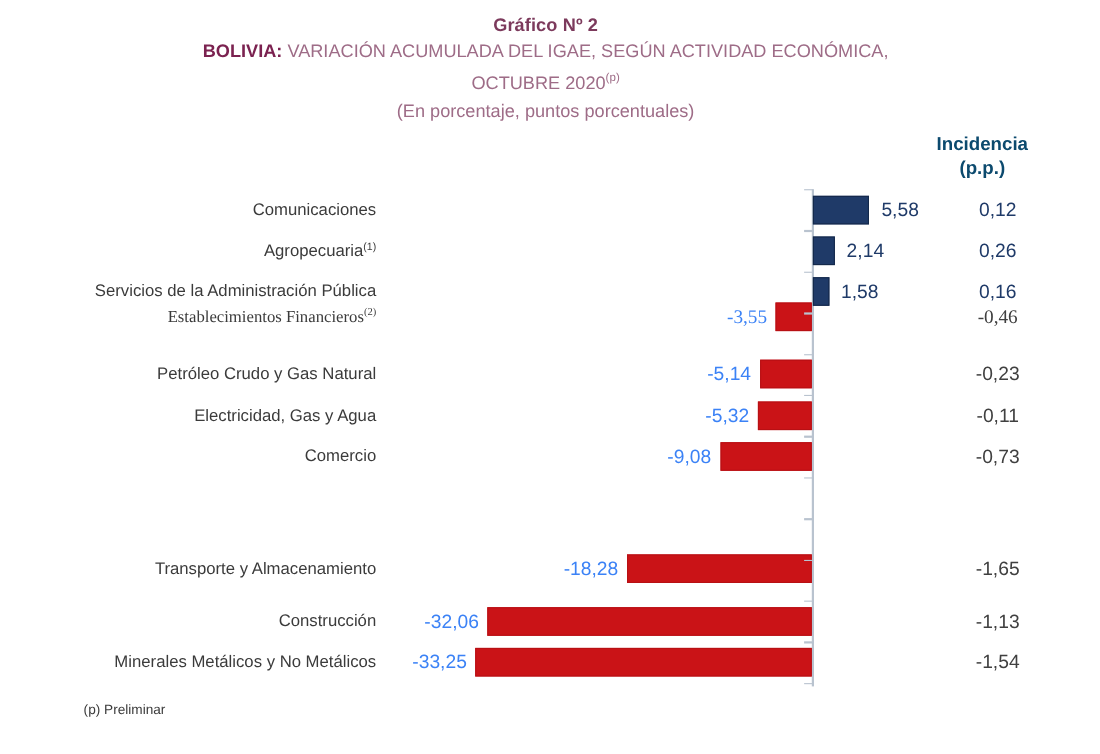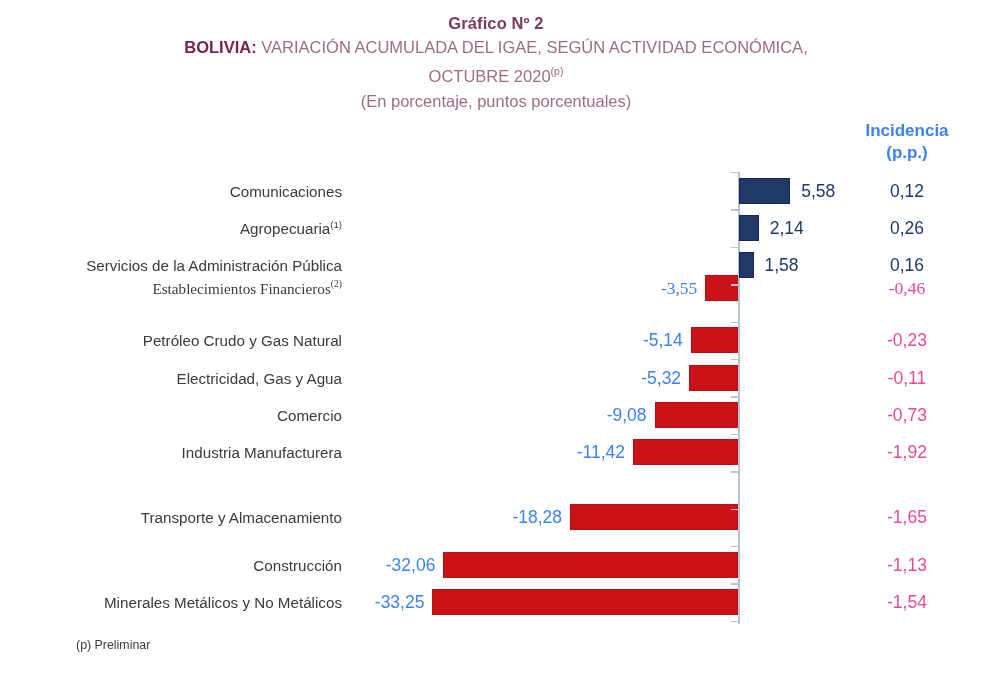--- a/index.html
+++ b/index.html
@@ -46,27 +46,27 @@
   .t-sub {
     font-size: 16.5px;
     color: #9e6c87;
     line-height: 26px;
   }
   .sup { font-size: 10.5px; vertical-align: super; }
 
   
   .inc-head {
     position: absolute;
-    right: 18px;
+    right: 32px;
     top: 120px;
     width: 150px;
     text-align: center;
     font-size: 17px;
     font-weight: bold;
-    color: #3b82f6;
+    color: #0c4a6e;
     line-height: 22px;
   }
 
   
   .chart {
     position: absolute;
     left: 0;
     top: 172px;
     width: 1000px;
     height: 452px;
@@ -138,21 +138,21 @@
     position: absolute;
     right: 18px;
     top: 50%;
     transform: translateY(-50%);
     width: 150px;
     text-align: center;
     font-size: 17.5px;
     white-space: nowrap;
   }
   .inc.pos { color: #1f3a68; }
-  .inc.neg { color: #ec4899; }
+  .inc.neg { color: #404040; }
 
   
   .footer {
     position: absolute;
     left: 34px;
     top: 638px;
     font-size: 12.4px;
     color: #3b3b3b;
     line-height: 15px;
   }
@@ -219,26 +219,20 @@
         <div class="inc neg">-0,11</div>
       </div>
       <div class="tick" style="top: 187px;"></div>
       <div class="row" style="top: 224.4px;">
         <div class="cat-label"><span>Comercio</span></div>
         <div class="bar neg" style="width: 83.4452px; left: 654.555px;"></div>
         <div class="val neg" style="right: 353.445px;">-9,08</div>
         <div class="inc neg">-0,73</div>
       </div>
       <div class="tick" style="top: 224.4px;"></div>
-      <div class="row" style="top: 261.8px;">
-        <div class="cat-label"><span>Industria Manufacturera</span></div>
-        <div class="bar neg" style="width: 104.95px; left: 633.05px;"></div>
-        <div class="val neg" style="right: 374.95px;">-11,42</div>
-        <div class="inc neg">-1,92</div>
-      </div>
       <div class="tick" style="top: 261.8px;"></div>
       <div class="tick" style="top: 299.2px;"></div>
       <div class="row" style="top: 326px; padding-left: 32px;">
         <div class="cat-label"><span>Transporte y Almacenamiento</span></div>
         <div class="bar neg" style="width: 167.993px; left: 570.007px;"></div>
         <div class="val neg" style="right: 437.993px;">-18,28</div>
         <div class="inc neg">-1,65</div>
       </div>
       <div class="tick" style="top: 336.6px;"></div>
       <div class="row" style="top: 374px;">

